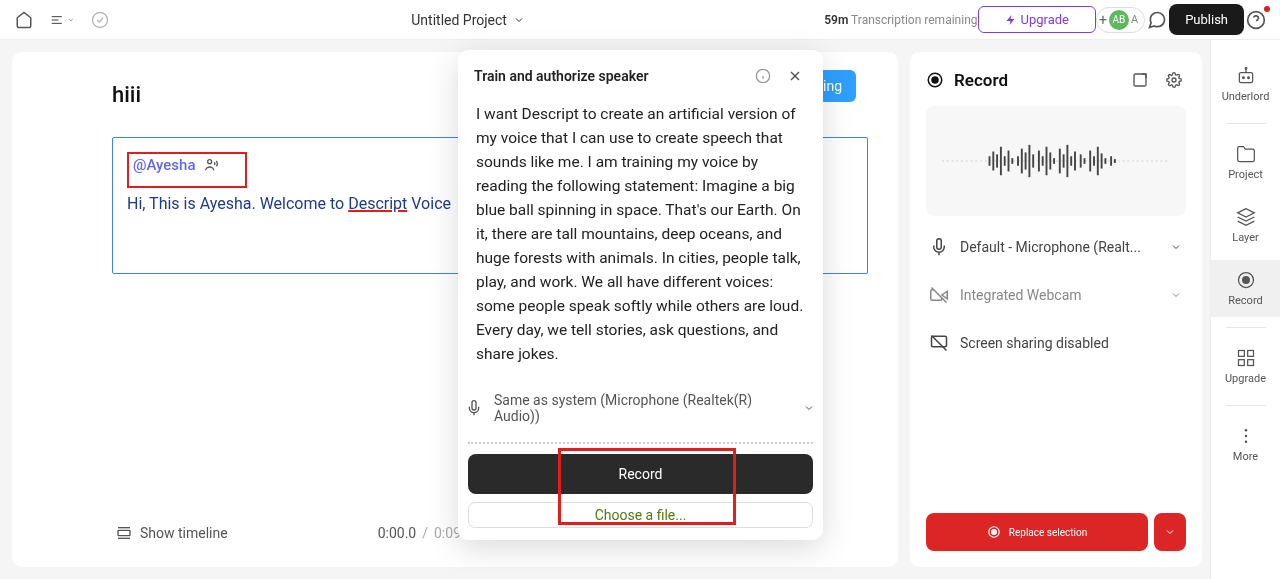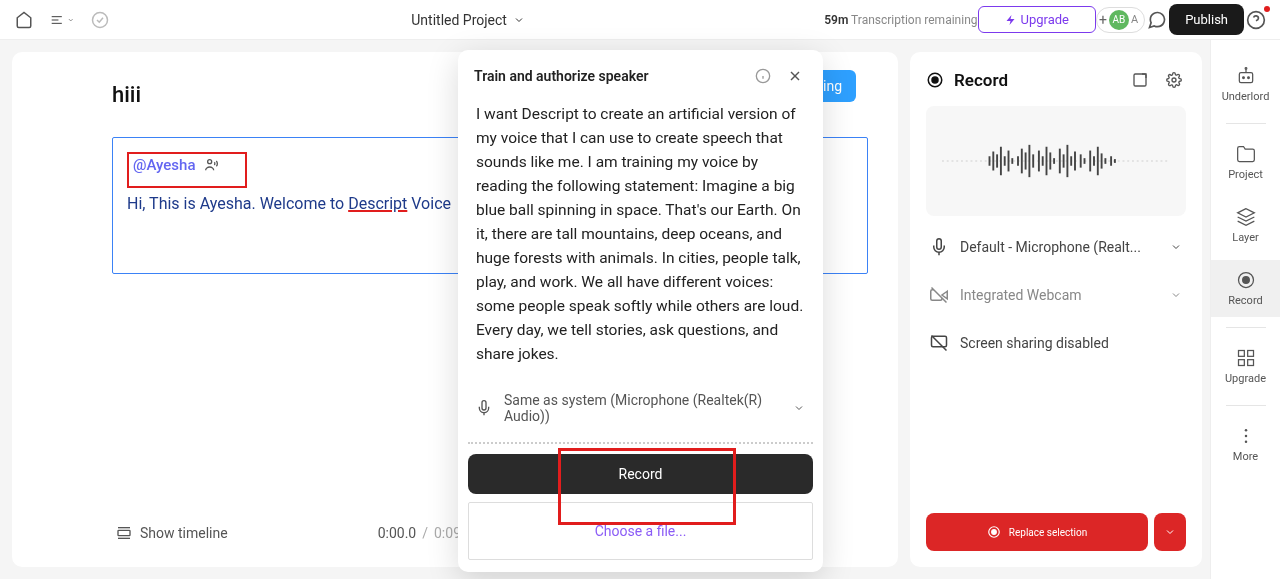--- a/index.html
+++ b/index.html
@@ -51,25 +51,25 @@
     
     .sidebar { width: 70px; background: #fff; border-left: 1px solid #eee; display: flex; flex-direction: column; align-items: center; padding-top: 16px; gap: 6px; }
     .side-item { display: flex; flex-direction: column; align-items: center; gap: 4px; padding: 10px 0; font-size: 11px; color: #555; cursor: pointer; width: 100%; }
     .side-item.active { background: #f0f0f0; }
     .side-divider { width: 40px; height: 1px; background: #e5e5e5; margin: 4px 0; }
     
     .modal { position: absolute; left: 458px; top: 50px; width: 365px; background: #fff; border-radius: 10px; box-shadow: 0 8px 32px rgba(0,0,0,0.15); z-index: 100; display: flex; flex-direction: column; }
     .modal-header { display: flex; align-items: center; padding: 14px 16px; gap: 8px; }
     .modal-title { flex: 1; font-size: 14px; font-weight: 600; color: #222; }
     .modal-body { padding: 0 18px 14px 18px; font-size: 15.5px; line-height: 1.55; color: #222; }
-    .modal-mic-row { display: flex; align-items: center; gap: 12px; padding: 12px 18px; font-size: 14px; color: #555; }
+    .modal-mic-row { display: flex; align-items: center; gap: 12px; padding: 12px 8px; font-size: 14px; color: #555; }
     .modal-divider { border-top: 2px dotted #ccc; margin: 6px 10px 10px 10px; }
     .modal-buttons { padding: 0 10px 12px 10px; display: flex; flex-direction: column; gap: 8px; position: relative; }
     .record-btn { background: #2a2a2a; color: #fff; border: none; border-radius: 8px; padding: 12px; font-size: 14px; cursor: pointer; }
-    .choose-file-btn { background: #fff; color: #8b5cf6; border: 1px solid #ddd; border-radius: 2px; padding: 20px; font-size: 14px; cursor: pointer; }
+    .choose-file-btn { background: #fff; color: #4d7c0f; border: 1px solid #ddd; border-radius: 7px; padding: 4px; font-size: 14px; cursor: pointer; }
     .red-box-overlay { position: absolute; border: 3px solid #e11d1d; pointer-events: none; left: 100px; top: -6px; width: 178px; height: 77px; }
     
     .blue-pill { position: absolute; right: 42px; top: 18px; background: #2ea0ff; color: #fff; border-radius: 6px; padding: 8px 14px; font-size: 14px; z-index: 50; }
     
     svg { display: block; }
   </style>
 </head>
 <body>
 
 <div class="topbar">

